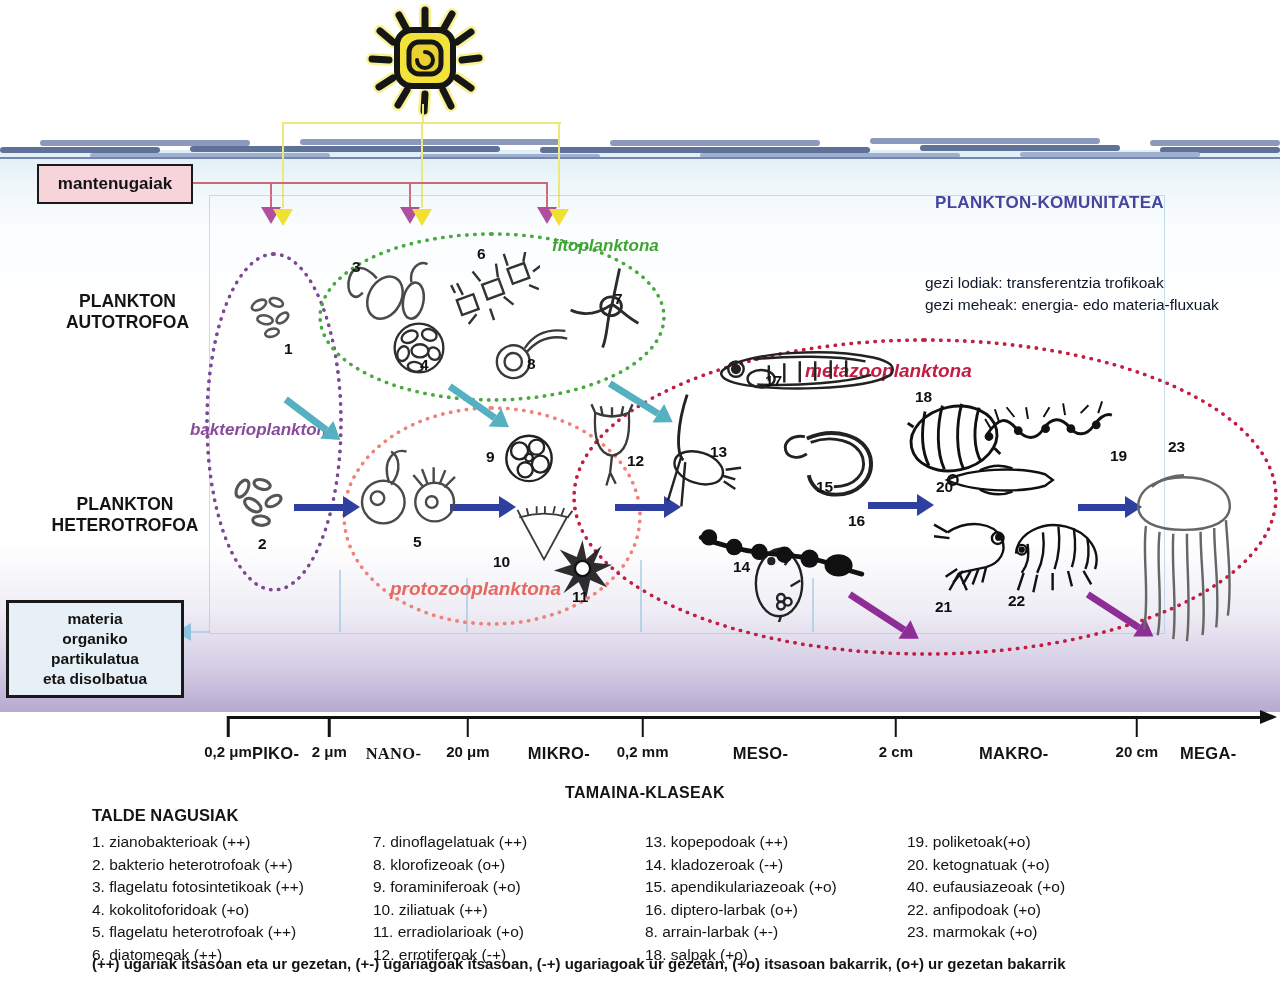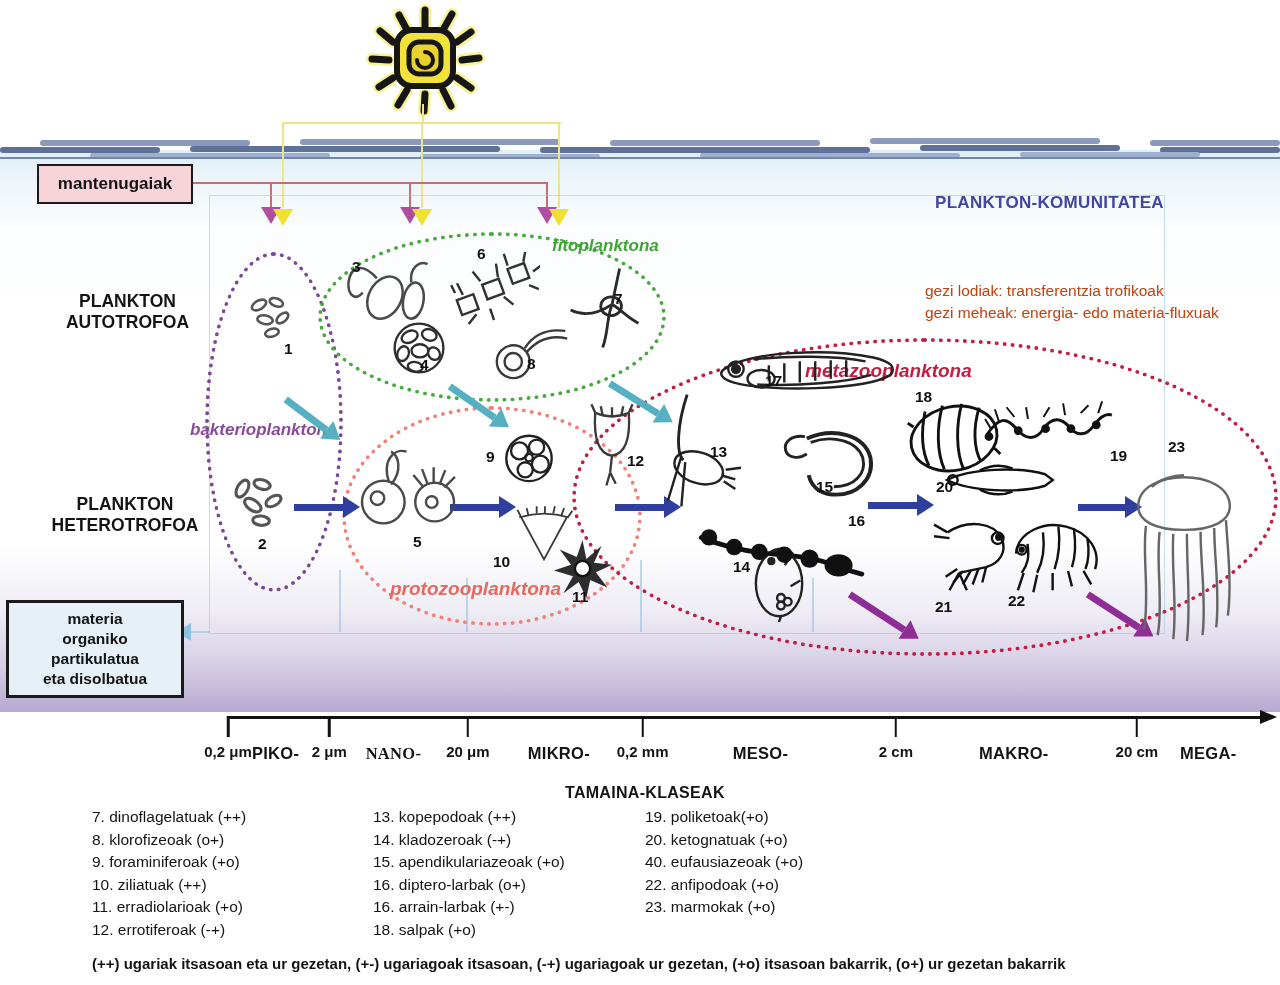--- a/index.html
+++ b/index.html
@@ -22,21 +22,21 @@
   .tri-yellow{border-top:17px solid var(--yellow-marker,#f0e032);}
   .tri-left-blue{position:absolute;width:0;height:0;border-top:9px solid transparent;border-bottom:9px solid transparent;border-right:15px solid #8ec3e0;}
 
   
   .box{position:absolute;display:flex;align-items:center;justify-content:center;text-align:center;font-weight:bold;}
   .box-nutrients{left:37px;top:164px;width:152px;height:36px;background:#f7d3da;border:2.5px solid #1a1a1a;font-size:17px;}
   .box-organic{left:6px;top:600px;width:172px;height:92px;background:#e7f0f7;border:3px solid #1a1a1a;font-size:15.5px;line-height:1.3;}
   .box-nekton{left:820px;top:663px;width:428px;height:43px;background:#fbf1d7;border:2px solid #6a6a74;font-size:17px;}
 
   .community-title{position:absolute;left:935px;top:193px;font-weight:bold;font-size:17px;letter-spacing:.3px;color:var(--accent-title,#43459f);}
-  .arrow-note{position:absolute;left:925px;top:280px;font-size:15.5px;line-height:1.4;color:#c2410c;}
+  .arrow-note{position:absolute;left:925px;top:272px;font-size:15.5px;line-height:1.4;color:#0f172a;}
   .side-label{position:absolute;font-weight:bold;font-size:17.5px;text-align:center;line-height:1.2;}
   .side-label span{display:block;}
 
   
   .grp{position:absolute;border-radius:50%;}
   .grp-bakterio{left:205px;top:252px;width:130px;height:332px;border:4.5px dotted var(--grp-bakterioplanktona,#7c4796);}
   .grp-fito{left:318px;top:232px;width:340px;height:162px;border:4.5px dotted var(--grp-fitoplanktona,#49a93f);}
   .grp-proto{left:342px;top:406px;width:292px;height:212px;border:4.5px dotted var(--grp-protozooplanktona,#ef8379);}
   .grp-meta{left:572px;top:338px;width:698px;height:310px;border:4.5px dotted var(--grp-metazooplanktona,#c21d42);}
   .grp-label{position:absolute;font-style:italic;font-weight:bold;font-size:17px;white-space:nowrap;}
@@ -525,35 +525,44 @@
       <div class="class-label" style="left: 4.6%;">PIKO-</div>
       <div class="class-label" style="left: 16%; font-family: Liberation Serif, serif;">NANO-</div>
       <div class="class-label" style="left: 32%;">MIKRO-</div>
       <div class="class-label" style="left: 51.5%;">MESO-</div>
       <div class="class-label" style="left: 76%;">MAKRO-</div>
       <div class="class-label" style="left: 94.8%;">MEGA-</div>
     </div>
   <div class="axis-caption">TAMAINA-KLASEAK</div>
 
   <div class="legend">
+    <div class="legend-title">TALDE NAGUSIAK</div>
     <div class="legend-cols">
+      <div class="legend-col">
+          <div class="legend-item">1. zianobakterioak (++)</div>
+          <div class="legend-item">2. bakterio heterotrofoak (++)</div>
+          <div class="legend-item">3. flagelatu fotosintetikoak (++)</div>
+          <div class="legend-item">4. kokolitoforidoak (+o)</div>
+          <div class="legend-item">5. flagelatu heterotrofoak (++)</div>
+          <div class="legend-item">6. diatomeoak (++)</div>
+        </div>
       <div class="legend-col">
           <div class="legend-item">7. dinoflagelatuak (++)</div>
           <div class="legend-item">8. klorofizeoak (o+)</div>
           <div class="legend-item">9. foraminiferoak (+o)</div>
           <div class="legend-item">10. ziliatuak (++)</div>
           <div class="legend-item">11. erradiolarioak (+o)</div>
           <div class="legend-item">12. errotiferoak (-+)</div>
         </div>
       <div class="legend-col">
           <div class="legend-item">13. kopepodoak (++)</div>
           <div class="legend-item">14. kladozeroak (-+)</div>
           <div class="legend-item">15. apendikulariazeoak (+o)</div>
           <div class="legend-item">16. diptero-larbak (o+)</div>
-          <div class="legend-item">16. arrain-larbak (+-)</div>
+          <div class="legend-item">8. arrain-larbak (+-)</div>
           <div class="legend-item">18. salpak (+o)</div>
         </div>
       <div class="legend-col">
           <div class="legend-item">19. poliketoak(+o)</div>
           <div class="legend-item">20. ketognatuak (+o)</div>
           <div class="legend-item">40. eufausiazeoak (+o)</div>
           <div class="legend-item">22. anfipodoak (+o)</div>
           <div class="legend-item">23. marmokak (+o)</div>
         </div>
     </div>

